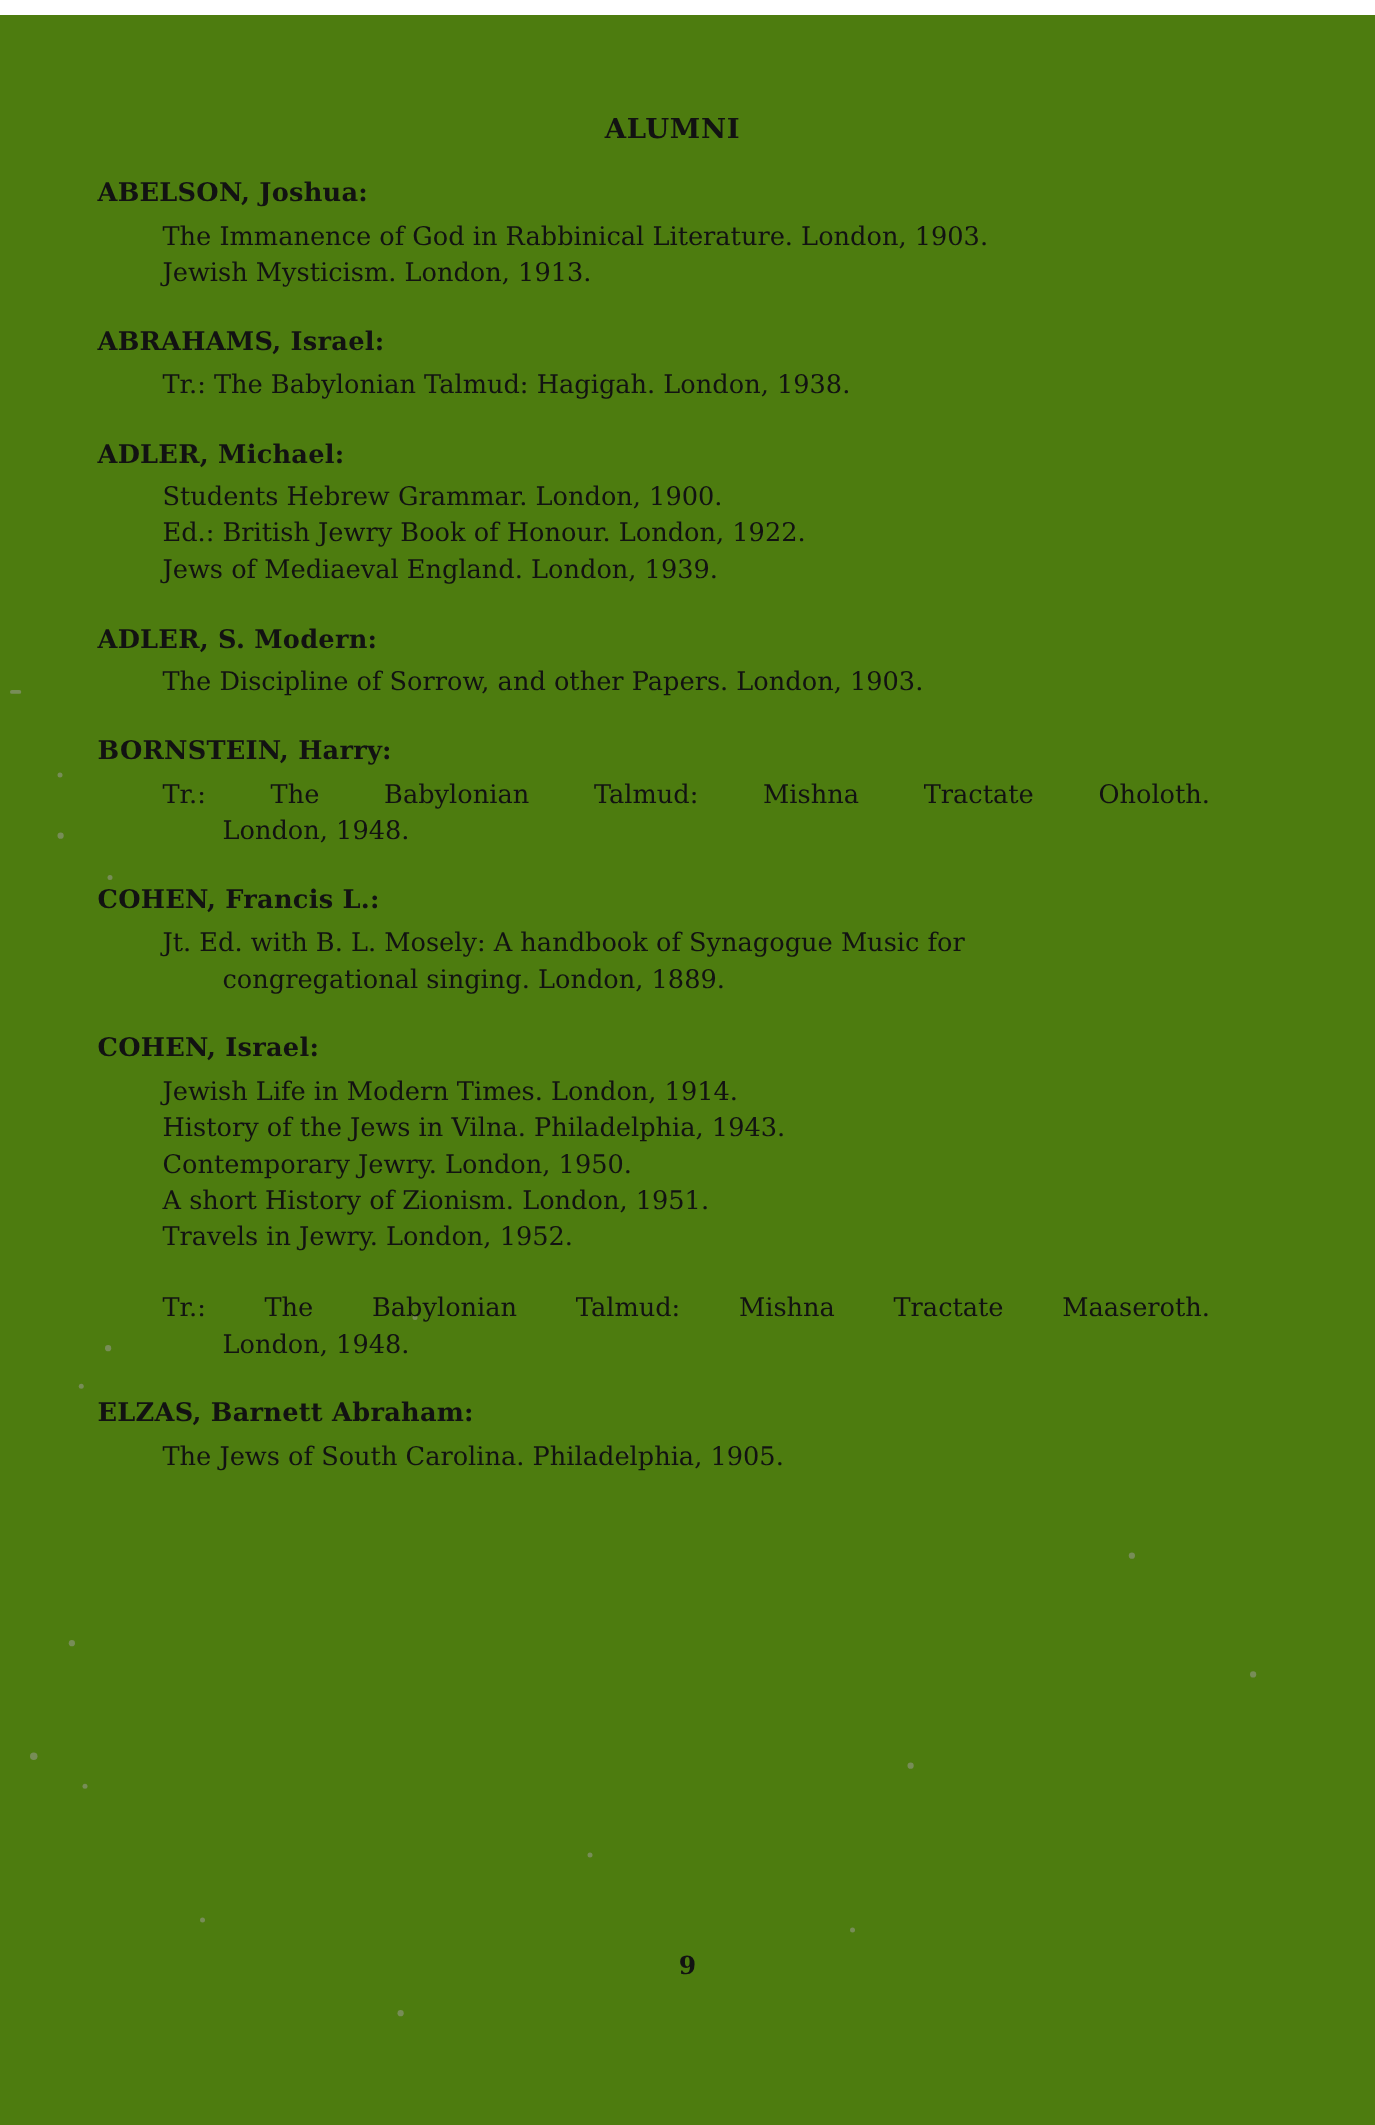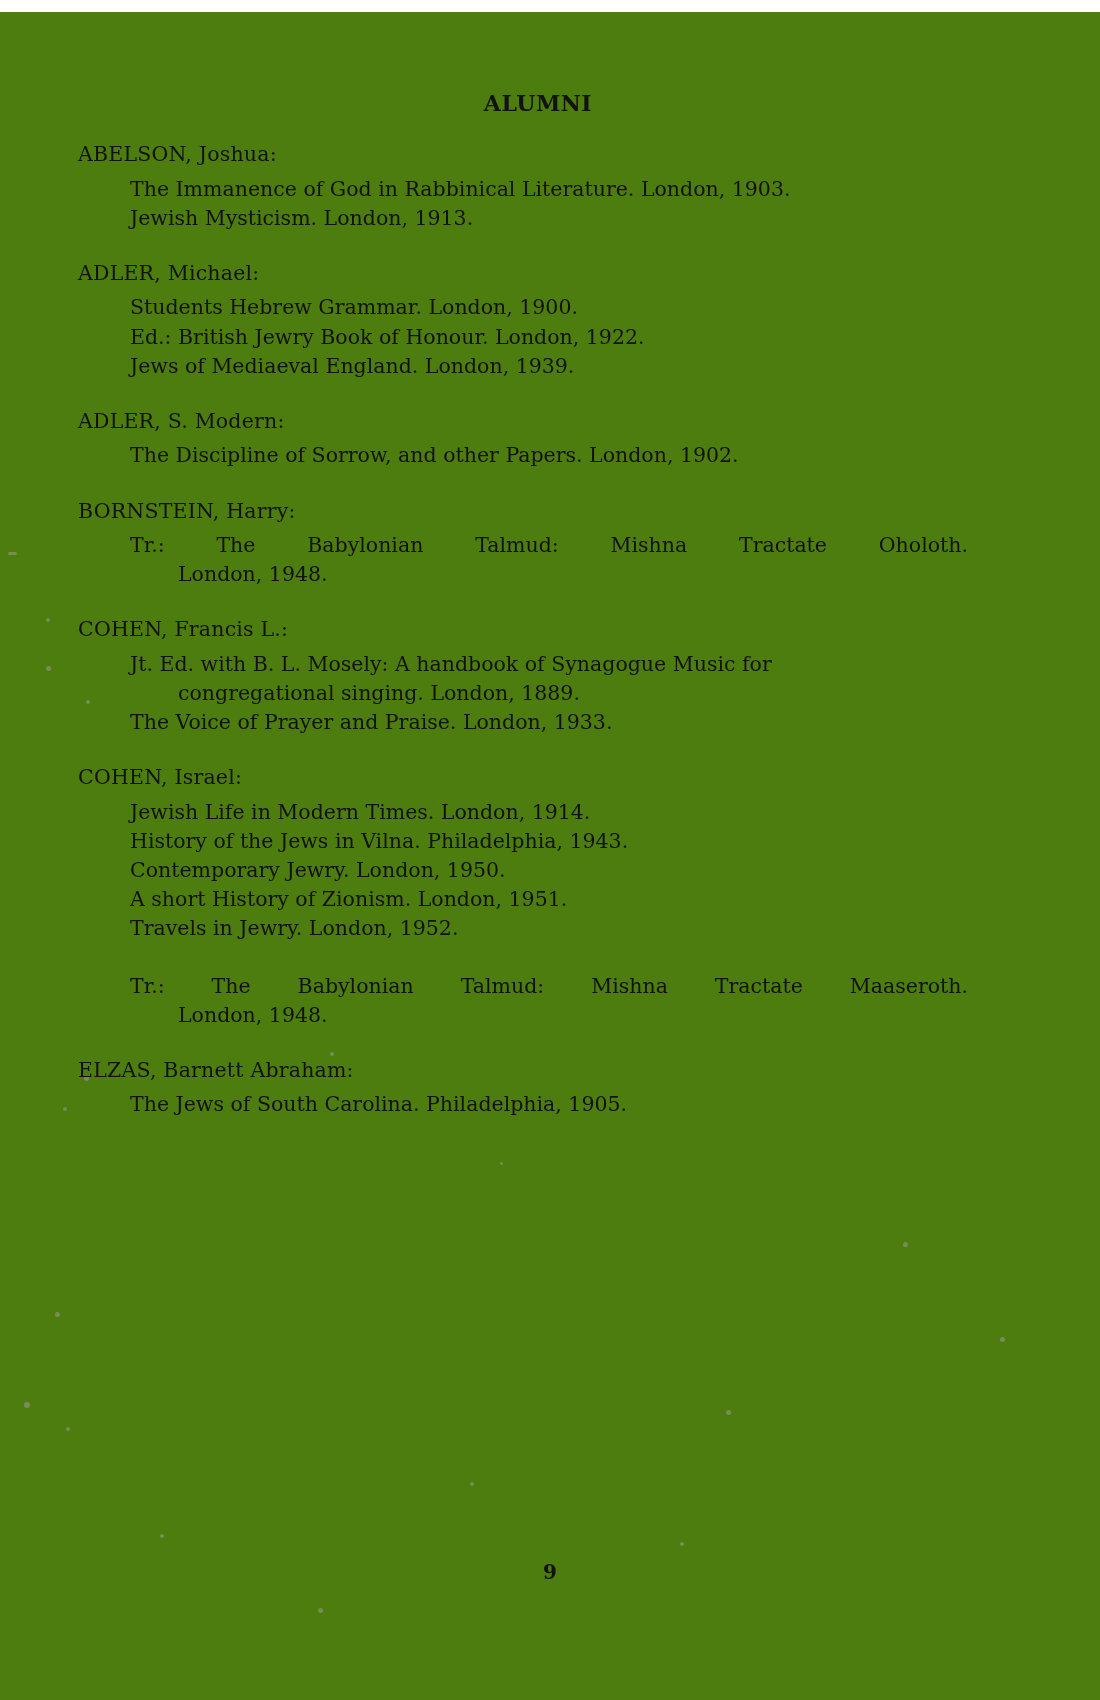--- a/index.html
+++ b/index.html
@@ -37,21 +37,21 @@
     font-size: 22px;
     letter-spacing: .5px;
     margin: 0 0 26px 0;
     padding-left: 30px;
     font-family: "DejaVu Serif", "Liberation Serif", serif;
   }
   .entry {
     margin-bottom: 28px;
   }
   .entry-name {
-    font-weight: normal;
+    font-weight: bold;
     font-size: 20.5px;
     letter-spacing: .2px;
     margin: 0 0 7px 0;
     line-height: 1.25;
   }
   .works {
     margin: 0;
     padding: 0;
     list-style: none;
   }
@@ -132,60 +132,65 @@
           <div class="works">
             <div class="work">
               <span style="display: block;">The Immanence of God in Rabbinical Literature.   London, 1903.</span>
             </div>
             <div class="work">
               <span style="display: block;">Jewish Mysticism.   London, 1913.</span>
             </div>
           </div>
         </div>
         <div class="entry">
+          <div class="entry-name">ABRAHAMS, Israel:</div>
+          <div class="works">
+            <div class="work">
+              <span style="display: block;">Tr.: The Babylonian Talmud: Hagigah.   London, 1938.</span>
+            </div>
+          </div>
+        </div>
+        <div class="entry">
           <div class="entry-name">ADLER, Michael:</div>
           <div class="works">
             <div class="work">
               <span style="display: block;">Students Hebrew Grammar.   London, 1900.</span>
             </div>
             <div class="work">
               <span style="display: block;">Ed.: British Jewry Book of Honour.   London, 1922.</span>
             </div>
             <div class="work">
               <span style="display: block;">Jews of Mediaeval England.   London, 1939.</span>
             </div>
           </div>
         </div>
         <div class="entry">
           <div class="entry-name">ADLER, S. Modern:</div>
           <div class="works">
             <div class="work">
-              <span style="display: block;">The Discipline of Sorrow, and other Papers.   London, 1902.</span>
+              <span style="display: block;">The Discipline of Sorrow, and other Papers.   London, 1903.</span>
             </div>
           </div>
         </div>
         <div class="entry">
           <div class="entry-name">BORNSTEIN, Harry:</div>
           <div class="works">
             <div class="work">
               <span class="wide">Tr.: The Babylonian Talmud: Mishna Tractate Oholoth.</span>
               <span class="cont">London, 1948.</span>
             </div>
           </div>
         </div>
         <div class="entry">
           <div class="entry-name">COHEN, Francis L.:</div>
           <div class="works">
             <div class="work">
               <span style="display: block;">Jt. Ed. with B. L. Mosely:   A handbook of Synagogue Music for</span>
               <span class="cont">congregational singing.   London, 1889.</span>
             </div>
-            <div class="work">
-              <span style="display: block;">The Voice of Prayer and Praise.   London, 1933.</span>
-            </div>
           </div>
         </div>
         <div class="entry">
           <div class="entry-name">COHEN, Israel:</div>
           <div class="works">
             <div class="work">
               <span style="display: block;">Jewish Life in Modern Times.   London, 1914.</span>
             </div>
             <div class="work">
               <span style="display: block;">History of the Jews in Vilna.   Philadelphia, 1943.</span>

